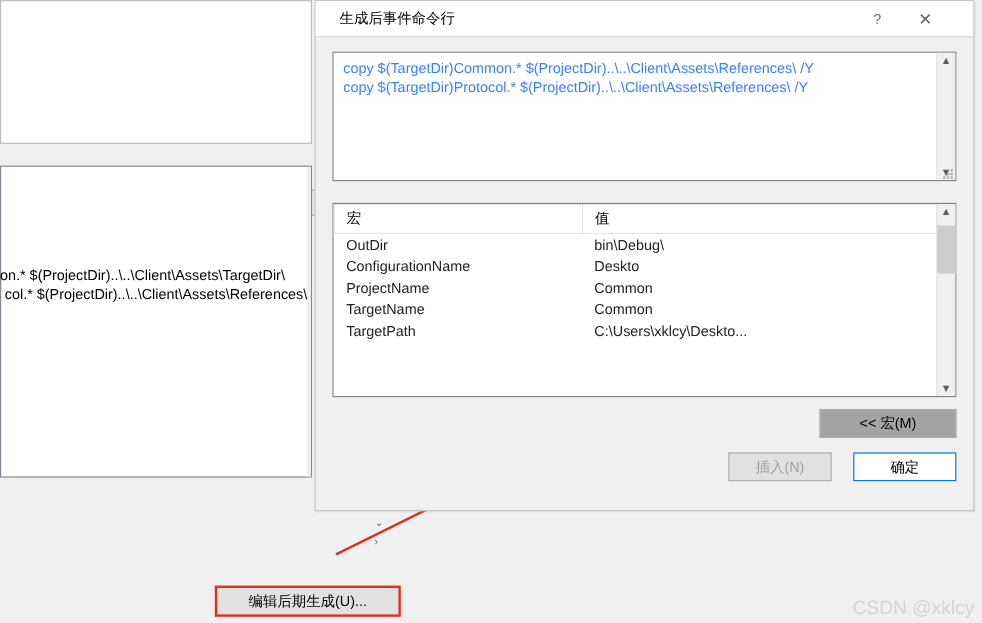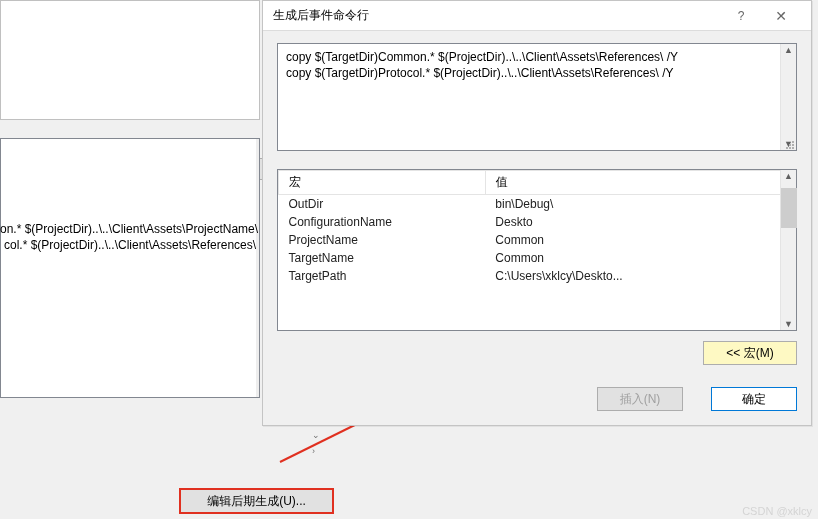--- a/index.html
+++ b/index.html
@@ -6,61 +6,61 @@
     body { width: 818px; height: 519px; background:#f0f0f0; position: relative; overflow:hidden; }
     .bg-textarea { position:absolute; left:0; top:0; width:260px; height:120px; background:#ffffff; border:1px solid #c0c0c0; }
     .bg-textarea2 { position:absolute; left:0; top:138px; width:260px; height:260px; background:#ffffff; border:1px solid #828790; }
     .bg-button1 { position:absolute; left:179px; top:158px; width:90px; height:22px; background:#e1e1e1; border:1px solid #adadad; text-align:center; line-height:20px; }
     .bg-text { position:absolute; white-space:nowrap; color:#000; }
     .bg-text.t1 { left:0; top:222px; }
     .bg-text.t2 { left:4px; top:238px; }
     .bg-arrows { position:absolute; left:312px; color:#707070; font-size:9px; }
     .bg-edit-btn { position:absolute; left:179px; top:468px; width:155px; height:26px; background:#e1e1e1; border:2px solid #e03020; text-align:center; line-height:22px;margin-top:20px; }
     .arrow-line { position:absolute; stroke:#e03020; stroke-width:2; fill:none; }
-    .watermark { position:absolute; right:6px; bottom:2px; color:#d4d4d4; font-size:11px; }
+    .watermark { position:absolute; right:6px; bottom:2px; color:#d4d4d4; font-size:16px; }
 
     .dialog { position:absolute; left:262px; top:0; width:550px; height:426px; background:#f0f0f0; border:1px solid #c4c4c4; box-shadow:1px 1px 0 rgba(0,0,0,.06); }
-    .titlebar { height:30px; border-bottom:1px solid #dcdcdc; display:flex; align-items:center; padding:0 10px; color:#000; background:#ffffff; }
+    .titlebar { height:30px; border-bottom:1px solid #dcdcdc; display:flex; align-items:center; padding:0 20px; color:#000; background:#ffffff; }
     .titlebar .spacer { flex:1; }
     .titlebar .ctl { width:40px; text-align:center; color:#666; font-size:12px; cursor:default; }
     .titlebar .ctl.close { font-size:14px; }
     .cmd-box { position:absolute; left:14px; top:42px; right:14px; height:108px; background:#ffffff; border:1px solid #828790; }
-    .cmd-text { padding:5px 8px; line-height:16px; color:#000000; white-space:pre; }
+    .cmd-text { padding:5px 8px; line-height:16px; color:#3b82f6; white-space:pre; }
     .cmd-scroll { position:absolute; right:0; top:0; width:16px; height:100%; background:#f0f0f0; border-left:1px solid #e4e4e4; }
     .cmd-scroll .ar { position:absolute; width:100%; text-align:center; color:#606060; font-size:9px; }
     .cmd-scroll .ar.up { top:1px; }
     .cmd-scroll .ar.dn { bottom:1px; }
     .resize-grip { position:absolute; right:2px; bottom:1px; width:10px; height:10px; }
     .resize-grip span { position:absolute; width:2px; height:2px; background:#b0b0b0; }
 
     .macro-box { position:absolute; left:14px; top:168px; right:14px; height:162px; background:#ffffff; border:1px solid #828790; }
     .macro-box table { width:100%; border-collapse:collapse; }
     .macro-box th { text-align:left; font-weight:normal; padding:3px 10px; background:#ffffff; border:1px solid #e4e4e4; }
     .macro-box td { padding:2px 10px; color:#222;margin-top:24px; }
     .macro-scroll { position:absolute; right:0; top:0; width:16px; height:100%; background:#f0f0f0; border-left:1px solid #e4e4e4; }
     .macro-scroll .thumb { position:absolute; top:18px; width:16px; height:40px; background:#cdcdcd; }
     .macro-scroll .ar { position:absolute; width:100%; text-align:center; color:#606060; font-size:9px; }
     .macro-scroll .ar.up { top:1px; }
     .macro-scroll .ar.dn { bottom:1px; }
 
-    .macro-btn { position:absolute; right:14px; top:340px; width:94px; height:24px; background:#fef9c3; border:1px solid #adadad; text-align:center; line-height:22px; }
-    .btn-row { position:absolute; right:14px; bottom:14px; display:flex; gap:28px; }
+    .macro-btn { position:absolute; right:14px; top:340px; width:114px; height:24px; background:#a3a3a3; border:1px solid #adadad; text-align:center; line-height:22px; }
+    .btn-row { position:absolute; right:14px; bottom:24px; display:flex; gap:18px; }
     .btn { width:86px; height:24px; text-align:center; line-height:22px; background:#e1e1e1; border:1px solid #adadad; }
     .btn.disabled { color:#a0a0a0; }
     .btn.primary { border:1px solid #0078d7; background:#ffffff; }
   </style>
 </head>
 <body>
 
 <div class="bg-textarea"></div>
 <div class="bg-button1">编辑预先生</div>
 <div class="bg-textarea2">
   <div style="position:absolute; right:0; top:0; width:3px; height:100%; background:#eeeeee"></div>
 </div>
-<div class="bg-text t1">on.* $(ProjectDir)..\..\Client\Assets\ProjectName\</div>
+<div class="bg-text t1">on.* $(ProjectDir)..\..\Client\Assets\TargetDir\</div>
 <div class="bg-text t2">col.* $(ProjectDir)..\..\Client\Assets\References\</div>
 <span class="bg-arrows" style="top:430px">⌄</span>
 <span class="bg-arrows" style="top:446px">›</span>
 
 <div class="bg-edit-btn">编辑后期生成(U)...</div>
 
 <svg width="818" height="519" style="position:absolute;left:0;top:0;pointer-events:none">
   <line class="arrow-line" x1="280" y1="462" x2="373" y2="416"></line>
   <polygon points="373,416 362,416 370,425" fill="#e03020"></polygon>
 </svg>

